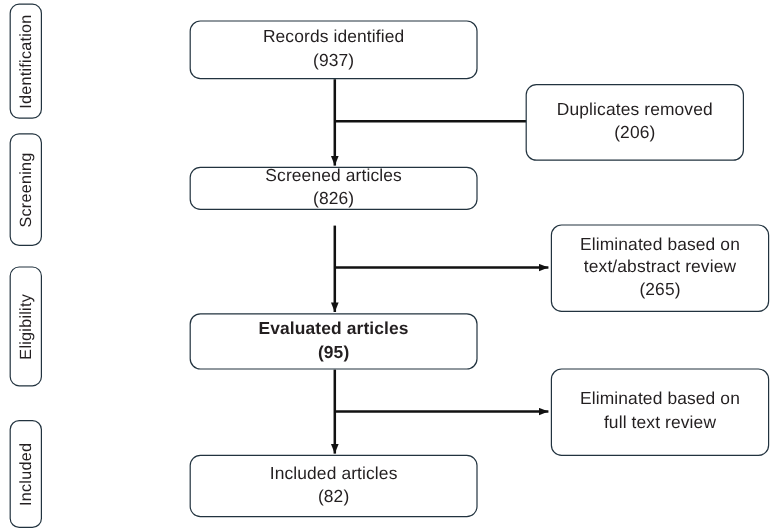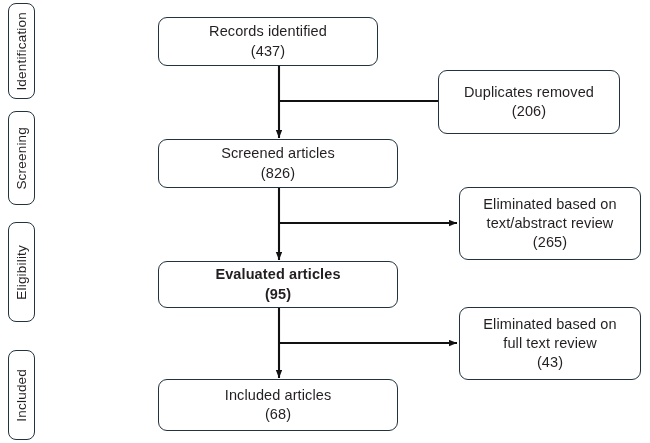--- a/index.html
+++ b/index.html
@@ -99,45 +99,45 @@
   <div class="stage" style="left:8px; top:111px; width:27px; height:94px;">
     <span>Screening</span>
   </div>
   <div class="stage" style="left:8px; top:222px; width:27px; height:100px;">
     <span>Eligibility</span>
   </div>
   <div class="stage" style="left:8px; top:350px; width:27px; height:90px;">
     <span>Included</span>
   </div>
 
-  <div class="node" style="left:158px; top:17px; width:220px; height:49px;">
+  <div class="node" style="left:158px; top:17px; width:240px; height:49px;">
     <span class="lines">
       <span class="line">Records identified</span>
-      <span class="line">(437)</span>
+      <span class="line">(937)</span>
     </span>
   </div>
 
-  <div class="node" style="left:158px; top:139px; width:240px; height:49px;">
+  <div class="node" style="left:158px; top:139px; width:240px; height:36px;">
     <span class="lines">
       <span class="line">Screened articles</span>
       <span class="line">(826)</span>
     </span>
   </div>
 
   <div class="node" style="left:158px; top:261px; width:240px; height:47px;font-weight:bold;">
     <span class="lines">
       <span class="line">Evaluated articles</span>
       <span class="line">(95)</span>
     </span>
   </div>
 
   <div class="node" style="left:158px; top:379px; width:240px; height:52px;">
     <span class="lines">
       <span class="line">Included articles</span>
-      <span class="line">(68)</span>
+      <span class="line">(82)</span>
     </span>
   </div>
 
   <div class="node" style="left:438px; top:70px; width:182px; height:64px;">
     <span class="lines">
       <span class="line">Duplicates removed</span>
       <span class="line">(206)</span>
     </span>
   </div>
 
@@ -146,17 +146,16 @@
       <span class="line">Eliminated based on</span>
       <span class="line">text/abstract review</span>
       <span class="line">(265)</span>
     </span>
   </div>
 
   <div class="node" style="left:459px; top:307px; width:182px; height:73px;">
     <span class="lines">
       <span class="line">Eliminated based on</span>
       <span class="line">full text review</span>
-      <span class="line">(43)</span>
     </span>
   </div>
 
 </div>
 
 </body></html>

